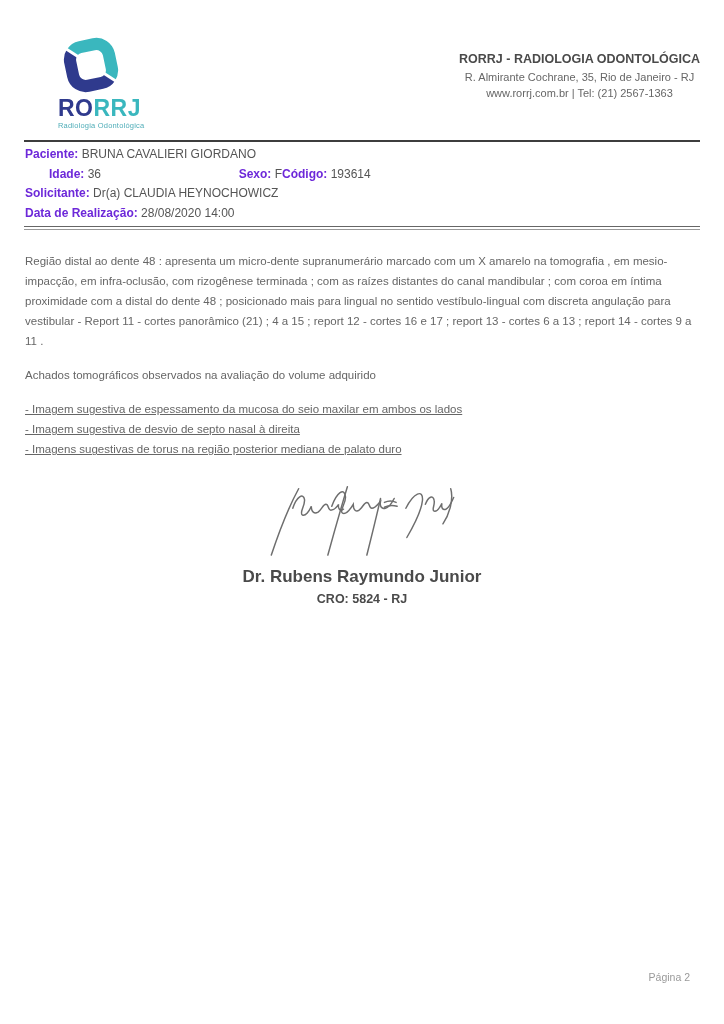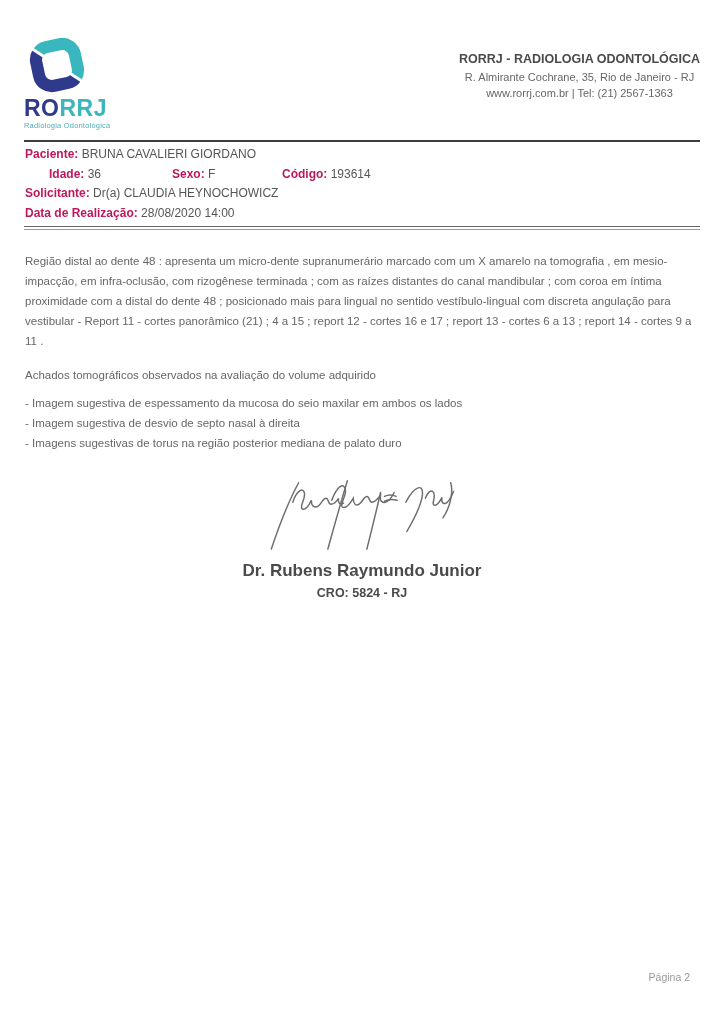--- a/index.html
+++ b/index.html
@@ -12,21 +12,21 @@
   }
   .page { position: absolute; inset: 0; }
 
   
   .header {
     margin: 36px 24px 0 24px;
     display: flex;
     justify-content: space-between;
     align-items: flex-start;
   }
-  .logo-block { }
+  .logo-block { margin-left: 34px; }
   .logo-mark { width: 58px; height: 58px; display: block; margin-left: 4px; }
   .wordmark {
     font-size: 23px; font-weight: bold; letter-spacing: 0.5px;
     margin-top: 2px; line-height: 24px;
   }
   .wordmark .wm-left  { color: #2f3a8d; }
   .wordmark .wm-right { color: #3ab7be; }
   .tagline {
     font-size: 7.5px; color: #4fadb8; letter-spacing: 0.2px; margin-top: 1px;
   }
@@ -40,31 +40,31 @@
   
   .hr1 { margin: 10px 24px 0 24px; border-top: 2px solid #3d3d3d; }
   .hr2 {
     margin: 3px 24px 0 24px; height: 2px;
     border-top: 1px solid #666666; border-bottom: 1px solid #999999;
   }
 
   
   .patient { margin: 3px 24px 0 25px; font-size: 12px; color: #555555; }
   .p-row { line-height: 19.6px; white-space: nowrap; }
-  .p-label { font-weight: bold; color: #be185d; }
+  .p-label { font-weight: bold; color: #6d28d9; }
   .col-1 { display: inline-block; width: 123px; margin-left: 24px; }
-  .col-2 { display: inline-block; width: 110px; }
+  .col-2 { display: inline-block; width: 110px; text-align: right; }
 
   
   .report {
     margin: 21px 24px 0 25px; width: 675px;
     font-size: 11.5px; line-height: 20px; color: #666666;
   }
   .findings-heading { margin-top: 14px; }
-  .findings { margin-top: 8px; }
+  .findings { margin-top: 14px; text-decoration: underline; }
   .finding-line { line-height: 20px; }
 
   
   .sig-block { text-align: center; margin-top: 20px; }
   .signature-svg { width: 190px; height: 78px; display: inline-block; }
   .doctor-name { font-size: 17px; font-weight: bold; color: #4a4a4a; margin-top: 6px; }
   .cro { font-size: 12.5px; font-weight: bold; color: #4a4a4a; margin-top: 5px; text-align: center; }
 
   
   .footer {

